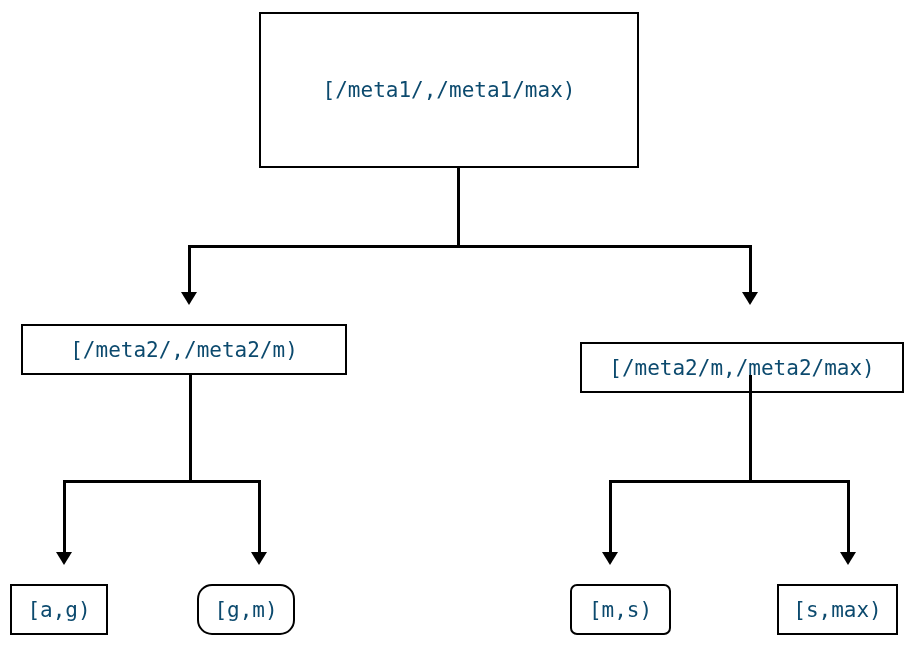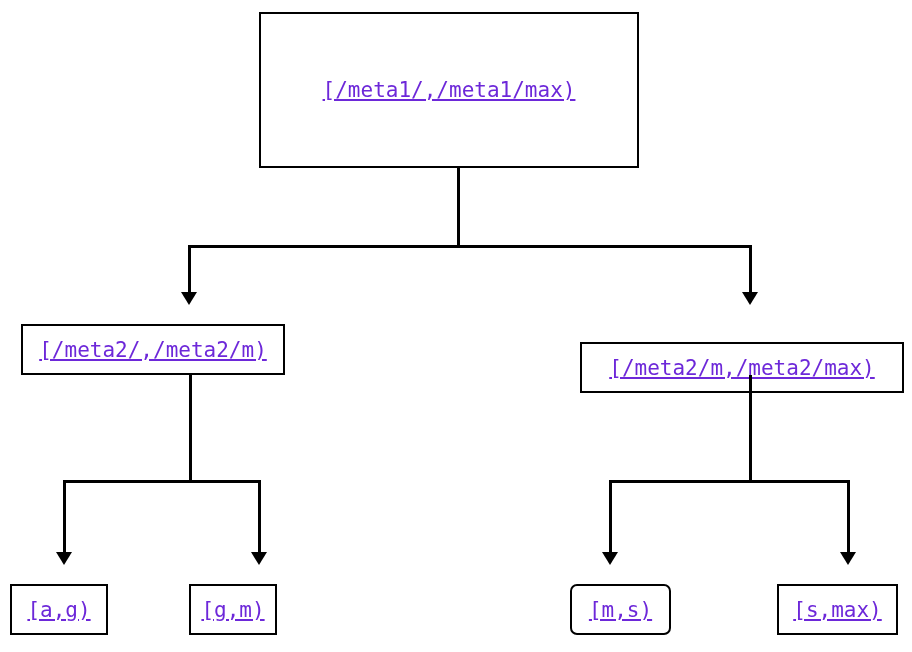--- a/index.html
+++ b/index.html
@@ -21,56 +21,55 @@
     border: 2px solid #000000;
     background: #ffffff;
     display: flex;
     align-items: center;
     justify-content: center;
     color: #000000;
     white-space: pre;
   }
   .node-label {
     font-family: "DejaVu Sans Mono", "Liberation Mono", monospace;
-    color: #6d28d9;
+    color: #0c4a6e;
     white-space: pre;
     letter-spacing: 0px;
-    text-decoration: underline;
   }
   
   .node-root {
     left: 259px;
     top: 12px;
     width: 380px;
     height: 156px;
   }
   .node-root .node-label { font-size: 21px; }
 
   
   .node-mid-left {
     left: 21px;
     top: 324px;
-    width: 264px;
+    width: 326px;
     height: 51px;
   }
   .node-mid-right {
     left: 580px;
     top: 324px;
     width: 324px;
     height: 51px;
     margin-top: 18px;
   }
   .node-mid-left .node-label,
   .node-mid-right .node-label { font-size: 21px; }
 
   
   .node-leaf { height: 51px; top: 584px; }
   .node-leaf .node-label { font-size: 21px; }
   .leaf-ag   { left: 10px;  width: 98px; align-items: center;  }
-  .leaf-gm   { left: 189px; width: 88px;  }
+  .leaf-gm   { left: 197px; width: 98px; border-radius: 15px;  }
   .leaf-ms   { left: 570px; width: 101px; border-radius: 7px; }
   .leaf-smax { left: 777px; width: 121px; }
 
   
   .edge-v, .edge-h {
     position: absolute;
     background: #000000;
   }
   .edge-v { width: 3px; }
   .edge-h { height: 3px; }

